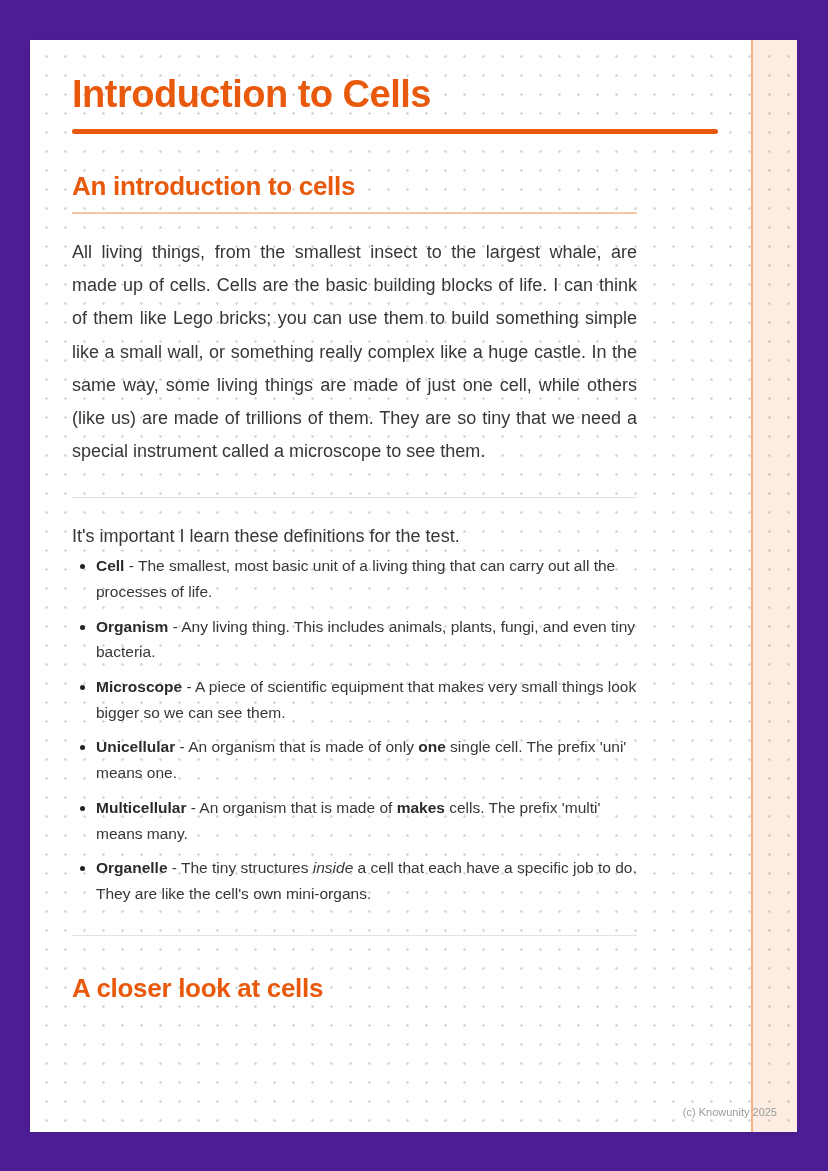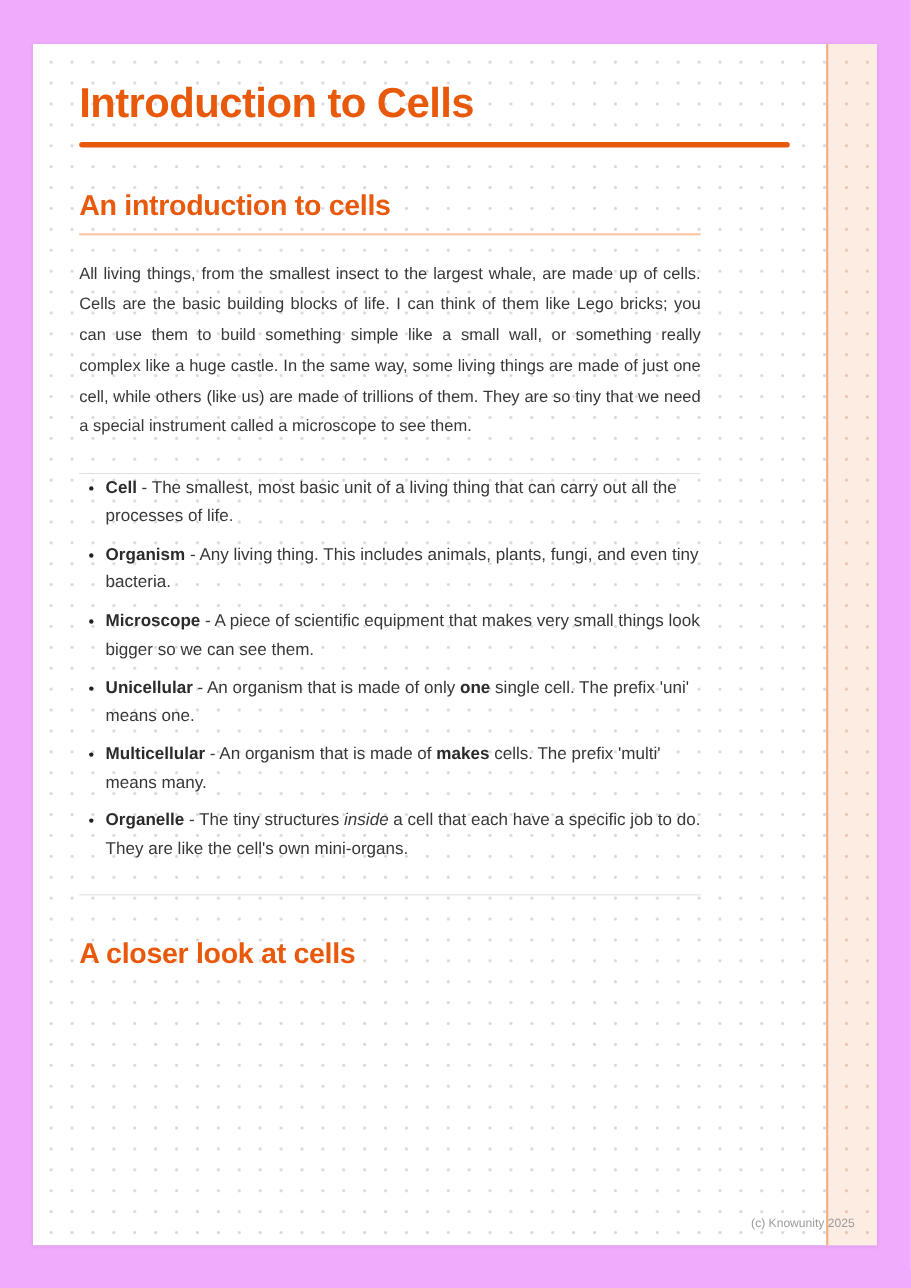--- a/index.html
+++ b/index.html
@@ -3,21 +3,21 @@
 <meta charset="utf-8">
 <style>
   * { box-sizing: border-box; margin: 0; padding: 0; }
   html, body {
     width: 828px; height: 1171px;
     font-family: "Liberation Sans", sans-serif;
   }
   .canvas {
     position: relative;
     width: 828px; height: 1171px;
-    background: #f0abfc;
+    background: #4c1d95;
     overflow: hidden;
   }
   .page {
     position: absolute;
     left: 30px; top: 40px;
     width: 767px; height: 1092px;
     background-color: #ffffff;
     background-image: radial-gradient(circle, #d7d7d7 1.1px, rgba(255,255,255,0) 1.5px);
     background-size: 19px 19px;
     background-position: 7px 7px;
@@ -67,21 +67,21 @@
     border-bottom: 2px solid #f8c7a5;
   }
   h3.sub-heading {
     margin-top: 34px;
     font-size: 19px;
     font-weight: 800;
     color: #ef824f;
   }
   p.body-text {
     margin-top: 22px;
-    font-size: 15px;
+    font-size: 18px;
     line-height: 1.85;
     color: #373737;
   }
   p.justified { text-align: justify; }
   hr.divider {
     border: none;
     border-top: 1px solid #e2e2e2;
     margin-top: 28px;
     width: 565px;
   }
@@ -121,20 +121,21 @@
       <div class="title-rule"></div>
 
       <section>
         <h2 class="section-heading underlined">An introduction to cells</h2>
         <p class="body-text justified">All living things, from the smallest insect to the largest whale, are made up of cells. Cells are the basic building blocks of life. I can think of them like Lego bricks; you can use them to build something simple like a small wall, or something really complex like a huge castle. In the same way, some living things are made of just one cell, while others (like us) are made of trillions of them. They are so tiny that we need a special instrument called a microscope to see them.</p>
       </section>
 
       <hr class="divider">
 
       <section>
+        <p class="body-text">It's important I learn these definitions for the test.</p>
         <ul class="keyword-list" id="keyword-list">
             <li><strong>Cell</strong> - The smallest, most basic unit of a living thing that can carry out all the processes of life.</li>
             <li><strong>Organism</strong> - Any living thing. This includes animals, plants, fungi, and even tiny bacteria.</li>
             <li><strong>Microscope</strong> - A piece of scientific equipment that makes very small things look bigger so we can see them.</li>
             <li><strong>Unicellular</strong> - An organism that is made of only <strong>one</strong> single cell. The prefix 'uni' means one.</li>
             <li><strong>Multicellular</strong> - An organism that is made of <strong>makes</strong> cells. The prefix 'multi' means many.</li>
             <li><strong>Organelle</strong> - The tiny structures <em>inside</em> a cell that each have a specific job to do. They are like the cell's own mini-organs.</li>
           </ul>
       </section>
 

